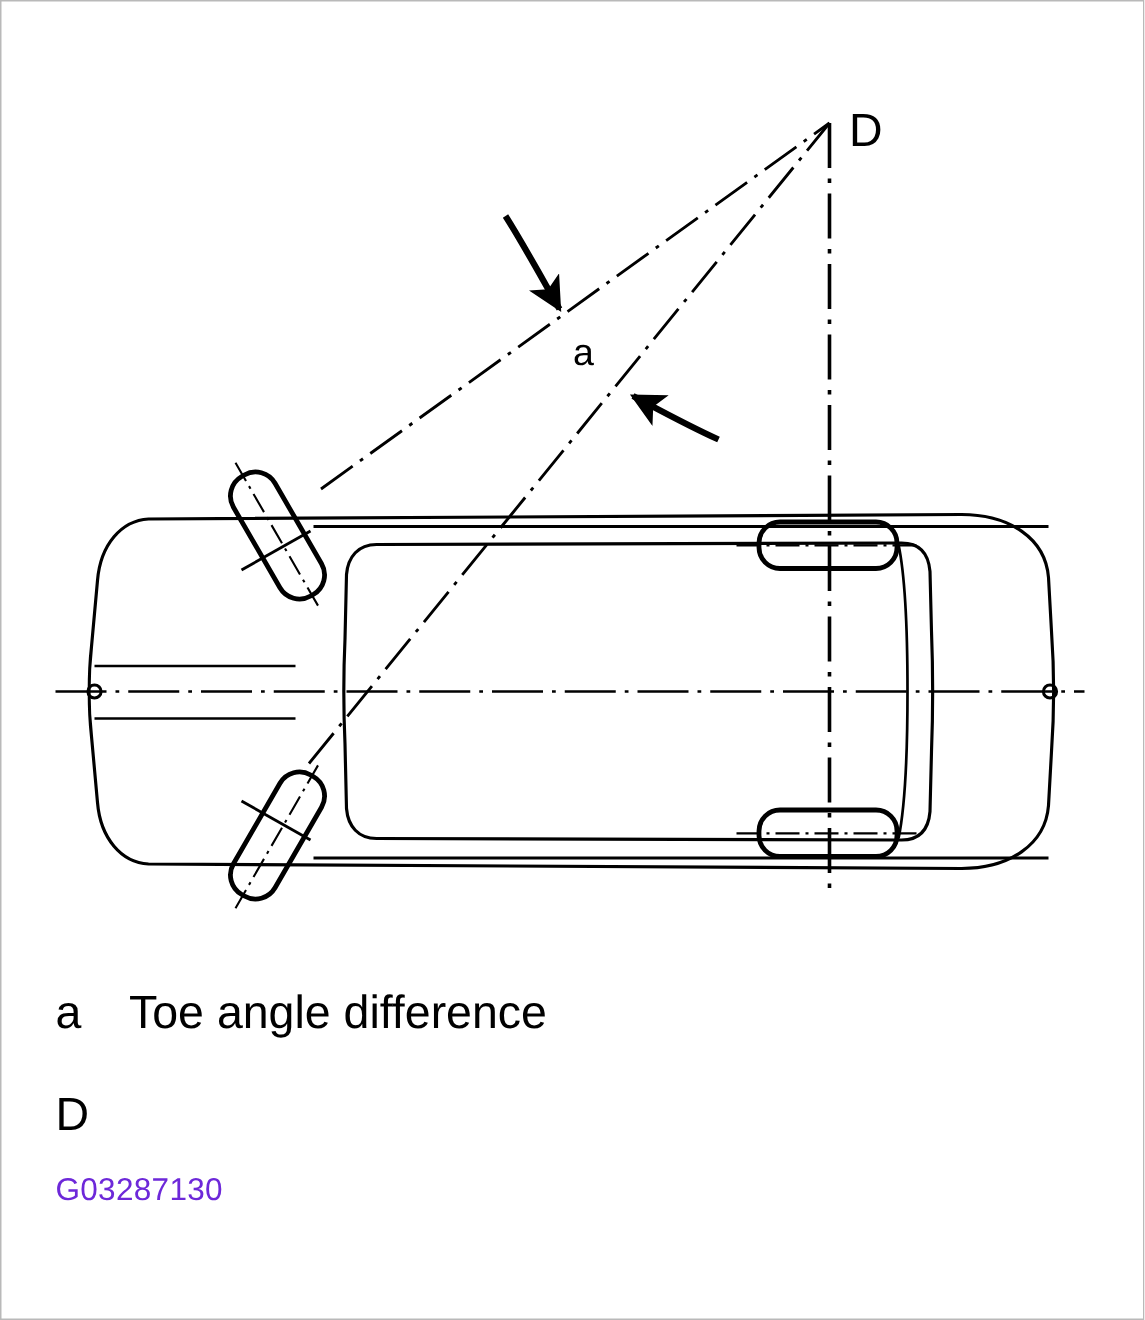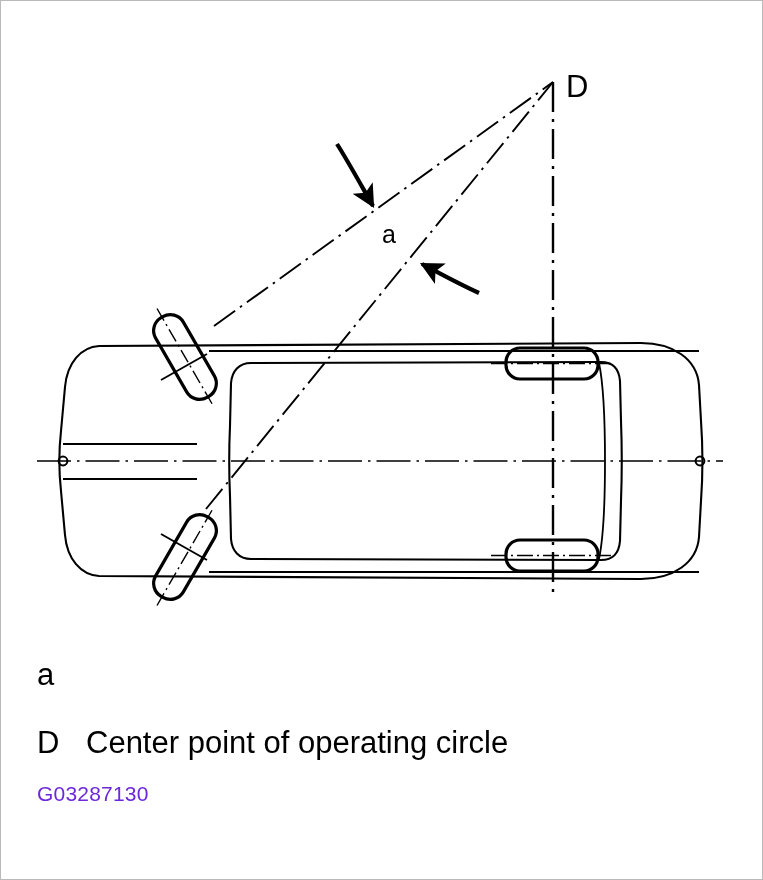--- a/index.html
+++ b/index.html
@@ -177,24 +177,24 @@
 
     <text class="diagram-label" x="565" y="96" font-size="31">D</text>
     <text class="diagram-label" x="381" y="242" font-size="25">a</text>
 
   </svg>
 
   <div class="legend-block">
 
     <div class="legend-row">
       <span class="legend-key">a</span>
+      <span class="legend-desc">Toe angle difference</span>
     </div>
 
     <div class="legend-row">
       <span class="legend-key">D</span>
-      <span class="legend-desc">Center point of operating circle</span>
     </div>
 
   </div>
 
   <div class="figure-code">G03287130</div>
 
 </div>
 
 </body></html>

